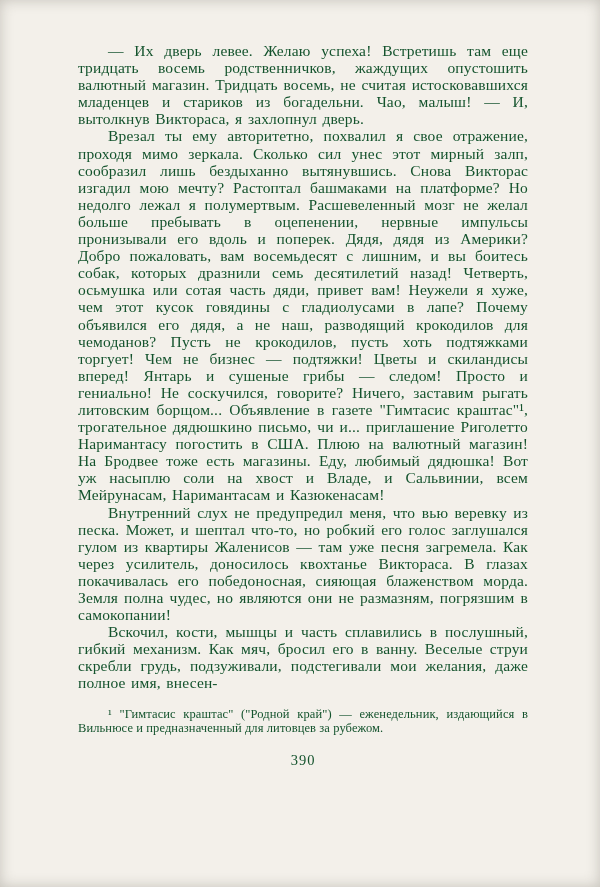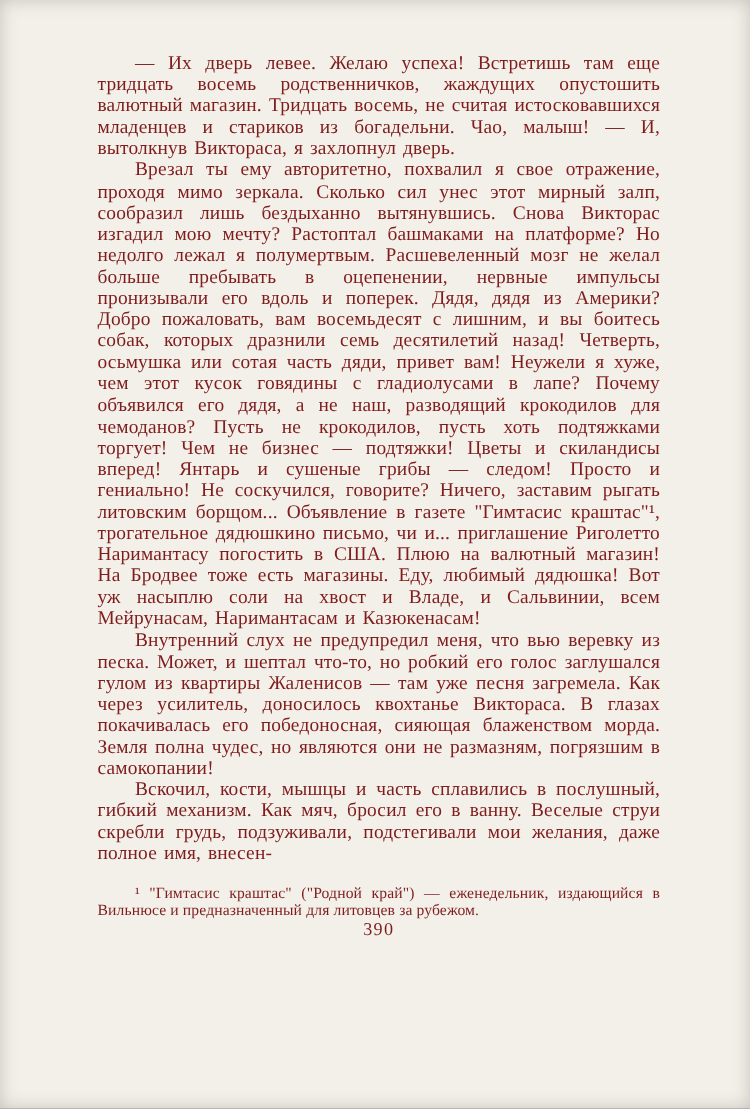--- a/index.html
+++ b/index.html
@@ -5,21 +5,21 @@
   * { margin: 0; padding: 0; box-sizing: border-box; }
   html, body { width: 600px; }
   body {
     background: #6f6c66;
     font-family: "Liberation Serif", "DejaVu Serif", serif;
   }
   .scan-page {
     width: 600px;
     height: 887px;
     background: #f3f0ea;
-    color: #7f1d1d;
+    color: #14532d;
     padding: 42px 72px 4px 78px;
     position: relative;
     box-shadow: inset 0 0 14px rgba(60,55,45,0.25);
     overflow: hidden;
   }
   .text-block {
     width: 450px;
   }
   .para {
     text-align: justify;
@@ -32,20 +32,21 @@
   .footnote {
     margin-top: 15px;
     font-size: 12.5px;
     line-height: 14.5px;
     text-align: justify;
     text-indent: 30px;
     letter-spacing: 0.1px;
   }
   .page-number {
     text-align: center;
+    margin-top: 16px;
     font-size: 14.5px;
     letter-spacing: 1px;
   }
 </style>
 </head>
 <body>
 
 <div class="scan-page">
   <div class="text-block">
     <p class="para">— Их дверь левее. Желаю успеха! Встретишь там еще тридцать восемь родственничков, жаждущих опустошить валютный магазин. Тридцать восемь, не считая истосковавшихся младенцев и стариков из богадельни. Чао, малыш! — И, вытолкнув Виктораса, я захлопнул дверь.</p>

